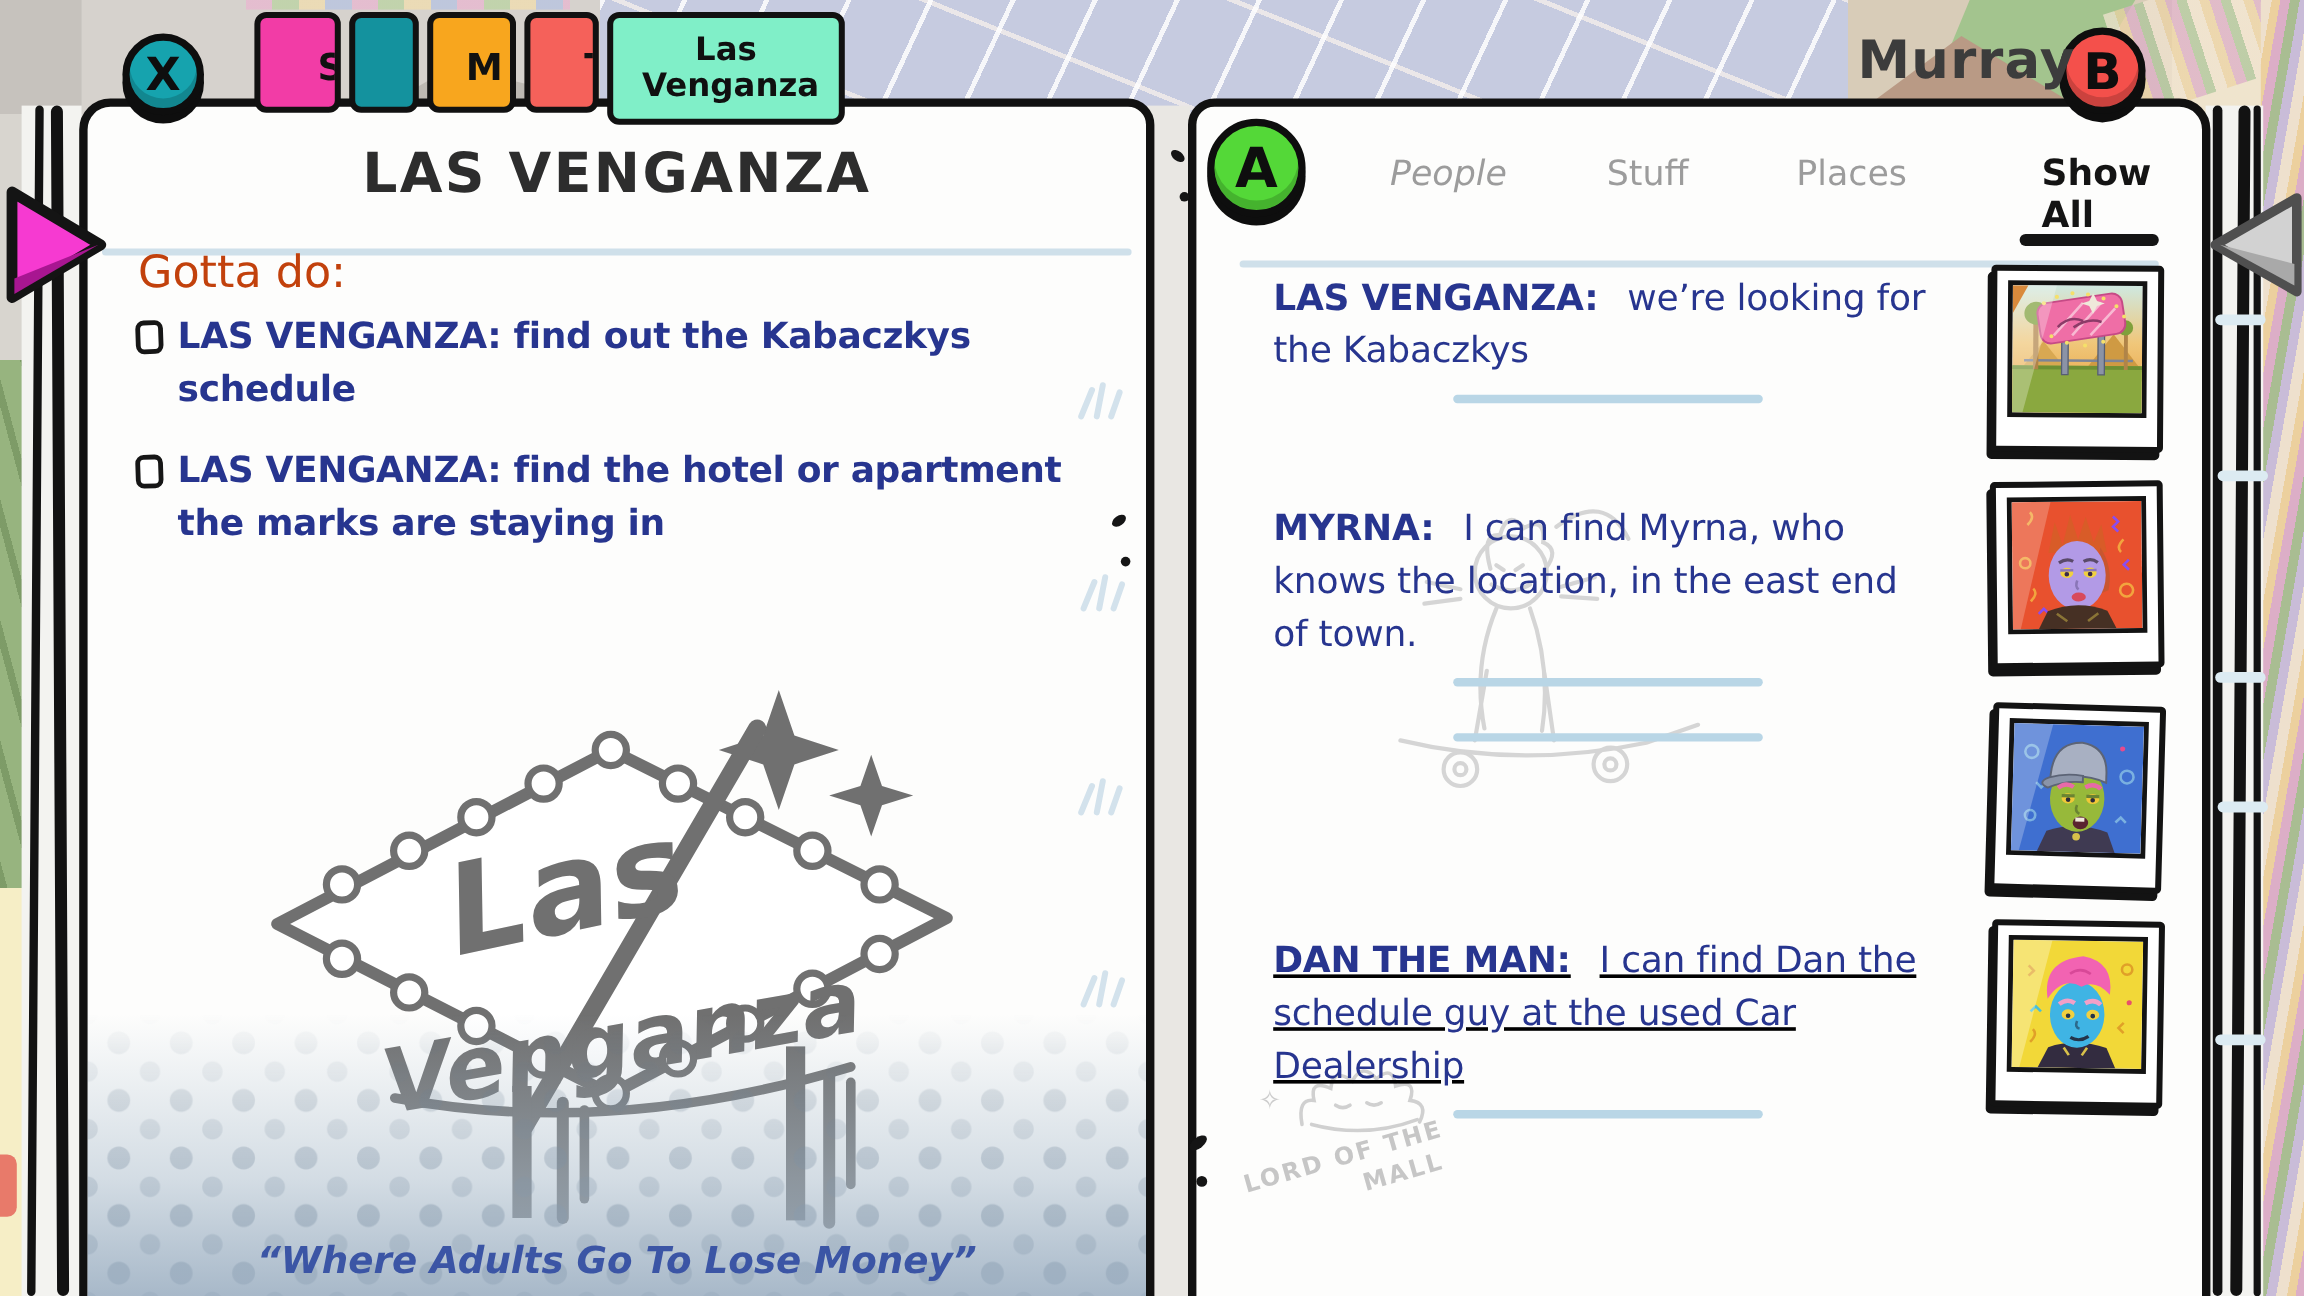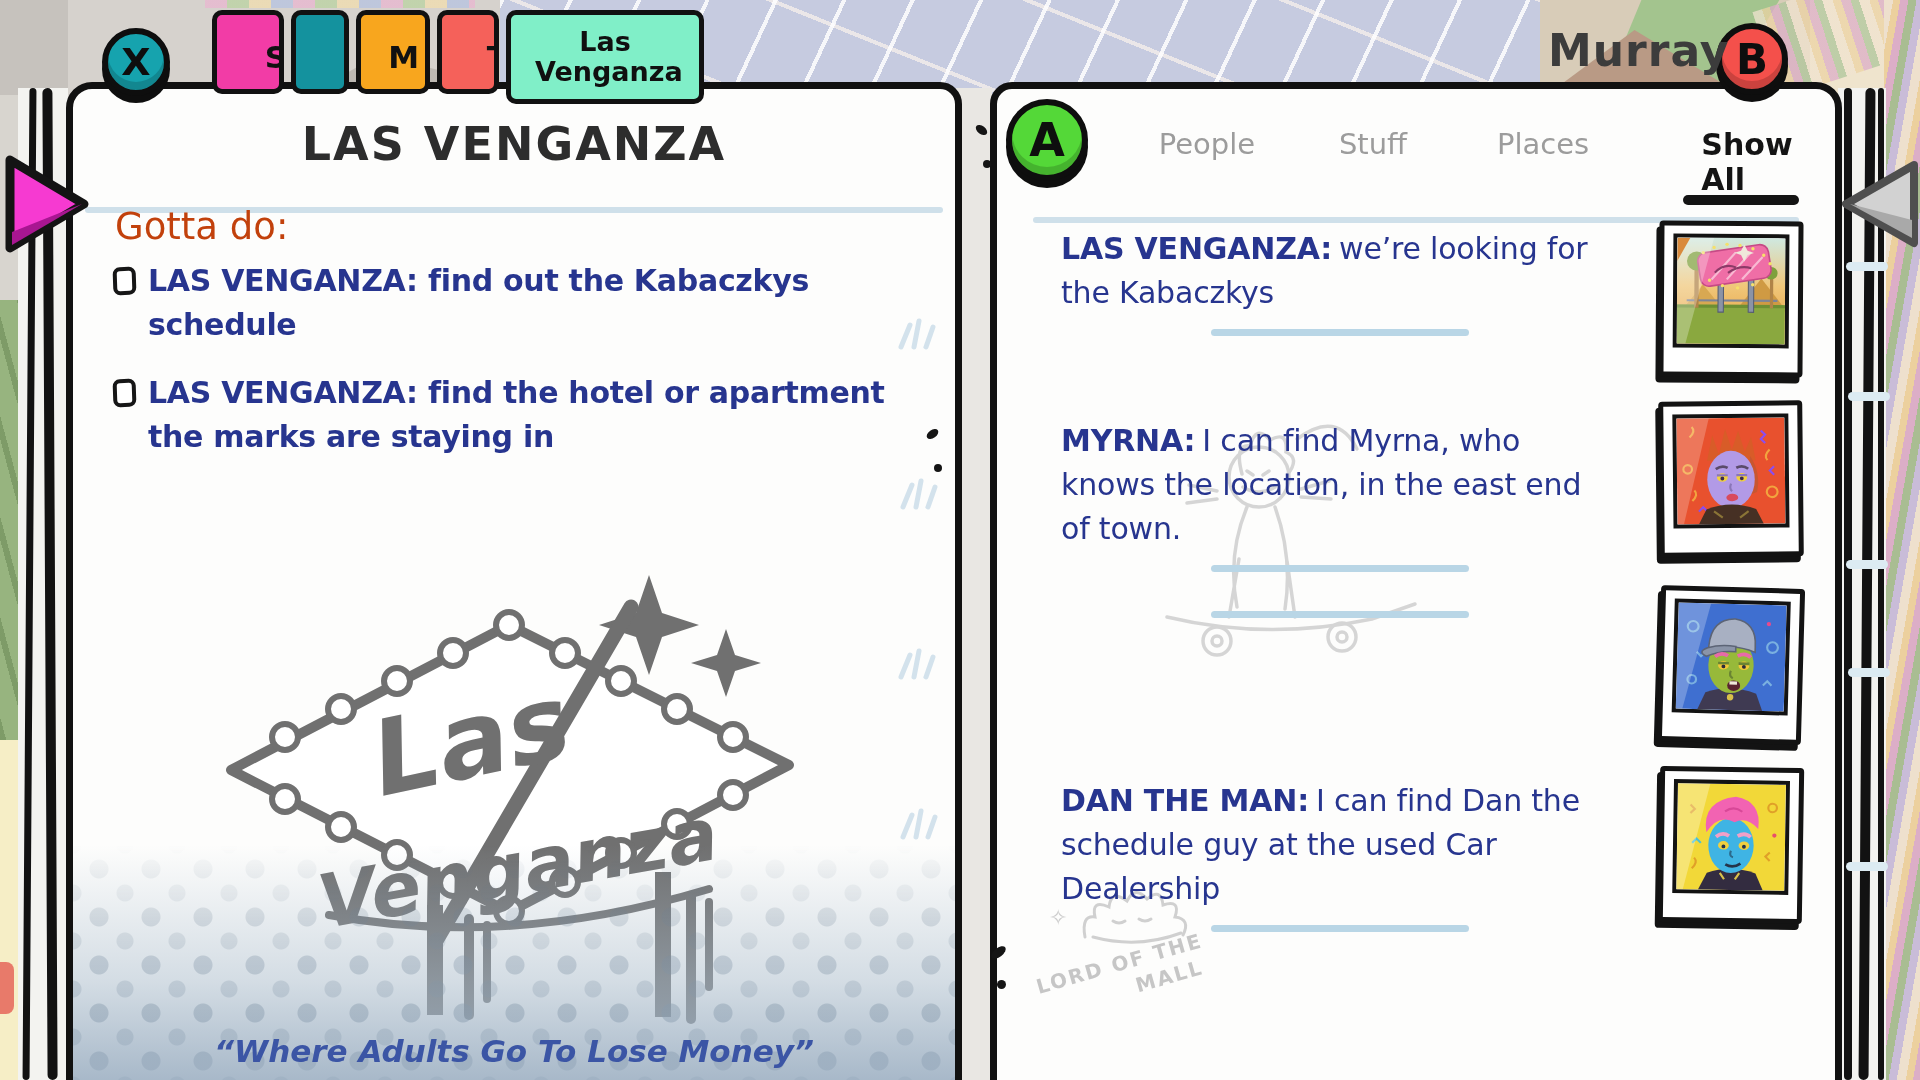--- a/index.html
+++ b/index.html
@@ -88,21 +88,21 @@
     -webkit-mask-image:linear-gradient(to bottom,transparent 0,#000 80%);
             mask-image:linear-gradient(to bottom,transparent 0,#000 80%);}
 
   
   .rp-tab{position:absolute;top:38px;transform:translateX(-50%);font-size:29px;color:#9c9c9c;z-index:2;}
   .rp-tab.active{color:#141414;font-weight:bold;font-size:30px;}
   .rp-underline{position:absolute;left:686px;top:106px;width:116px;height:10px;background:#141414;border-radius:5px;}
   .rp-rule{left:36px;right:36px;top:128px;}
   .entry{position:absolute;left:64px;z-index:1;}
   .entry p{margin:0;font-size:30px;line-height:44px;color:#27358f;width:545px;letter-spacing:-.2px;}
-  .entry-name{font-weight:bold;margin-right:7px;}
+  .entry-name{font-weight:bold;margin-right:24px;}
   .entry-rule{margin:14px 0 0 150px;width:258px;height:7px;background:#b9d6e6;border-radius:4px;}
   .polaroid{position:absolute;left:662px;width:144px;height:156px;background:#fff;border:5px solid #131313;
     border-radius:4px;box-shadow:-3px 6px 0 #131313;padding:8px 9px;z-index:1;}
   .polaroid svg{display:block;width:100%;height:114px;border:4px solid #131313;}
   .cat-doodle{position:absolute;left:150px;top:290px;opacity:.85;z-index:0;}
   .watermark{position:absolute;left:40px;top:862px;transform:rotate(-16deg);color:#c6c6c6;font-weight:bold;
     letter-spacing:2px;font-size:20px;z-index:0;}
   .watermark .w2{display:block;margin:2px 0 0 96px;}
   .crown-doodle{position:absolute;left:76px;top:788px;opacity:.9;z-index:0;}
   .sparkle{position:absolute;left:52px;top:816px;color:#cccccc;font-size:22px;z-index:0;}
@@ -218,21 +218,21 @@
           <path d="M540 335 V420" stroke-width="8"></path>
       </g>
     </svg>
 
     <div class="lp-dots"></div>
     <div class="lp-fade"></div>
     <div class="lp-caption">“Where Adults Go To Lose Money”</div>
   </div>
 
   <div class="page page-right">
-    <span class="rp-tab" style="left:210px;">People</span>
+    <span class="rp-tab" style="left:210px;font-style:italic;">People</span>
     <span class="rp-tab" style="left:376px;">Stuff</span>
     <span class="rp-tab" style="left:546px;">Places</span>
     <span class="rp-tab active" style="left:750px;">Show All</span>
     <div class="rp-underline"></div>
     <div class="rule-blue rp-rule"></div>
 
     <svg class="cat-doodle" width="300" height="290" viewBox="0 0 300 290">
       <g stroke="#cfcfcf" stroke-width="3.5" fill="none" stroke-linecap="round">
         <path d="M20 238 Q120 262 225 240 L268 225"></path>
         <circle cx="70" cy="262" r="14"></circle>
@@ -252,21 +252,21 @@
       <p><span class="entry-name">LAS VENGANZA:</span><span>we’re looking for the Kabaczkys</span></p>
       <div class="entry-rule"></div>
     </div>
     <div class="entry" style="top:330px;">
       <p><span class="entry-name">MYRNA:</span><span>I can find Myrna, who knows the location, in the east end of town.</span></p>
       <div class="entry-rule"></div>
     </div>
     <div class="entry" style="top:508px;">
       <div class="entry-rule"></div>
     </div>
-    <div class="entry" style="top:690px;">
+    <div class="entry" style="top:690px;text-decoration:underline;">
       <p><span class="entry-name">DAN THE MAN:</span><span>I can find Dan the schedule guy at the used Car Dealership</span></p>
       <div class="entry-rule"></div>
     </div>
 
     <div class="polaroid" style="top:132px;transform:rotate(.4deg);">
       <svg viewBox="0 0 100 100" preserveAspectRatio="none">
         <defs>
             <linearGradient id="sky" x1="0" y1="0" x2="0" y2="1">
           <stop offset="0" stop-color="#cfe8e0"></stop>
               <stop offset=".45" stop-color="#f0c77a"></stop>

